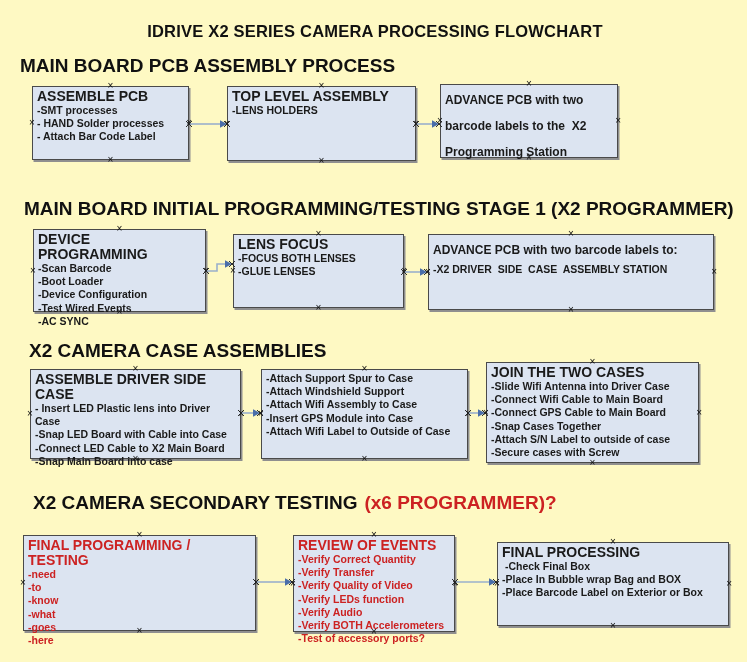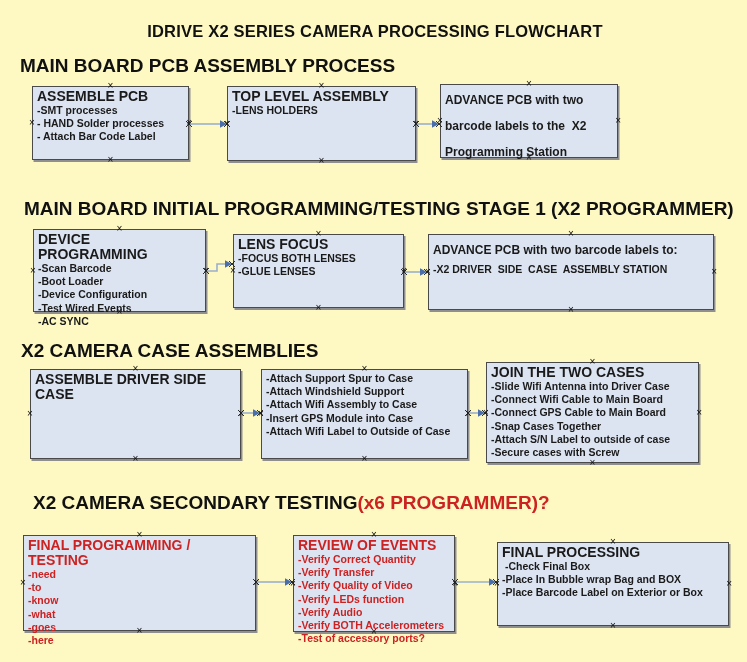--- a/index.html
+++ b/index.html
@@ -7,21 +7,21 @@
     position:relative;width:747px;height:662px;background:#fef9c3;overflow:hidden;
     font-family:"Liberation Sans",sans-serif;color:#1a1a1a;
   }
   .main-title{
     position:absolute;left:30px;top:22px;width:690px;text-align:center;
     font-size:16.5px;font-weight:bold;letter-spacing:.2px;color:#111;
   }
   .section-heading{
     position:absolute;font-size:19px;font-weight:bold;color:#111;white-space:nowrap;
   }
-  .section-heading .accent{color:#cc2222;margin-left:0;}
+  .section-heading .accent{color:#cc2222;margin-left:7px;}
   .flowbox{
     position:absolute;background:#dce4f1;border:1px solid #4a4a4a;
     box-shadow:1.5px 2px 0 #8f8f8f;box-sizing:border-box;
     padding:2px 3px 0 4px;overflow:visible;
   }
   .box-title{font-size:14px;font-weight:bold;line-height:15px;white-space:pre-wrap;}
   .wide .box-title{font-size:12px;line-height:26px;}
   .box-items{list-style:none;margin:0;padding:0;font-weight:bold;}
   .box-items li{font-size:10.5px;line-height:13.2px;white-space:pre-wrap;}
   .red .box-title,.red .box-items li{color:#cc2222;}
@@ -41,21 +41,21 @@
 <div class="canvas">
 
   <div class="main-title">IDRIVE X2  SERIES CAMERA PROCESSING FLOWCHART</div>
 
   <div class="section-heading" style="left:20px;top:55px">
     <span>MAIN BOARD PCB ASSEMBLY PROCESS</span><span class="accent"></span>
   </div>
   <div class="section-heading" style="left:24px;top:198px">
     <span>MAIN BOARD INITIAL PROGRAMMING/TESTING STAGE 1 (X2 PROGRAMMER)</span><span class="accent"></span>
   </div>
-  <div class="section-heading" style="left:21px;top:340px">
+  <div class="section-heading" style="left:29px;top:340px">
     <span>X2 CAMERA CASE ASSEMBLIES</span><span class="accent"></span>
   </div>
   <div class="section-heading" style="left:33px;top:492px">
     <span>X2 CAMERA SECONDARY TESTING</span><span class="accent">(x6 PROGRAMMER)?</span>
   </div>
 
   <div class="flowbox" style="left:32px;top:86px;width:157px;height:74px">
     <div class="box-title">ASSEMBLE PCB</div>
     <ul class="box-items">
         <li>-SMT processes</li>
@@ -117,20 +117,26 @@
         <li>-X2 DRIVER  SIDE  CASE  ASSEMBLY STATION</li>
       </ul>
   <span class="handle h-top">×</span>
       <span class="handle h-bottom">×</span>
       <span class="handle h-left">×</span>
       <span class="handle h-right">×</span>
     </div>
 
   <div class="flowbox" style="left:30px;top:369px;width:211px;height:90px">
     <div class="box-title">ASSEMBLE DRIVER SIDE CASE</div>
+    <ul class="box-items">
+        <li>- Insert LED Plastic lens into Driver Case</li>
+        <li>-Snap LED Board with Cable into Case</li>
+        <li>-Connect LED Cable to X2 Main Board</li>
+        <li>-Snap Main Board into case</li>
+      </ul>
   <span class="handle h-top">×</span>
       <span class="handle h-bottom">×</span>
       <span class="handle h-left">×</span>
       <span class="handle h-right">×</span>
     </div>
   <div class="flowbox" style="left:261px;top:369px;width:207px;height:90px">
     <ul class="box-items">
         <li>-Attach Support Spur to Case</li>
         <li>-Attach Windshield Support</li>
         <li>-Attach Wifi Assembly to Case</li>

